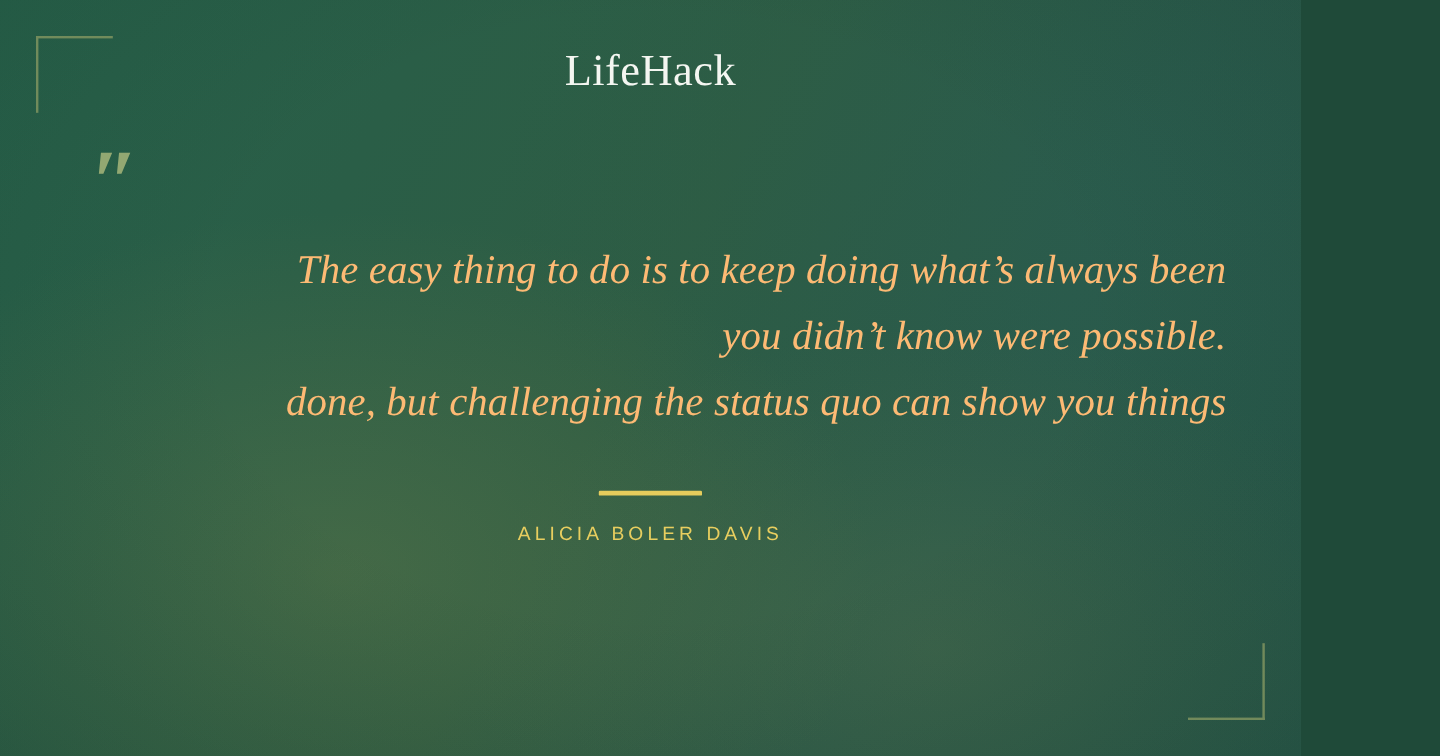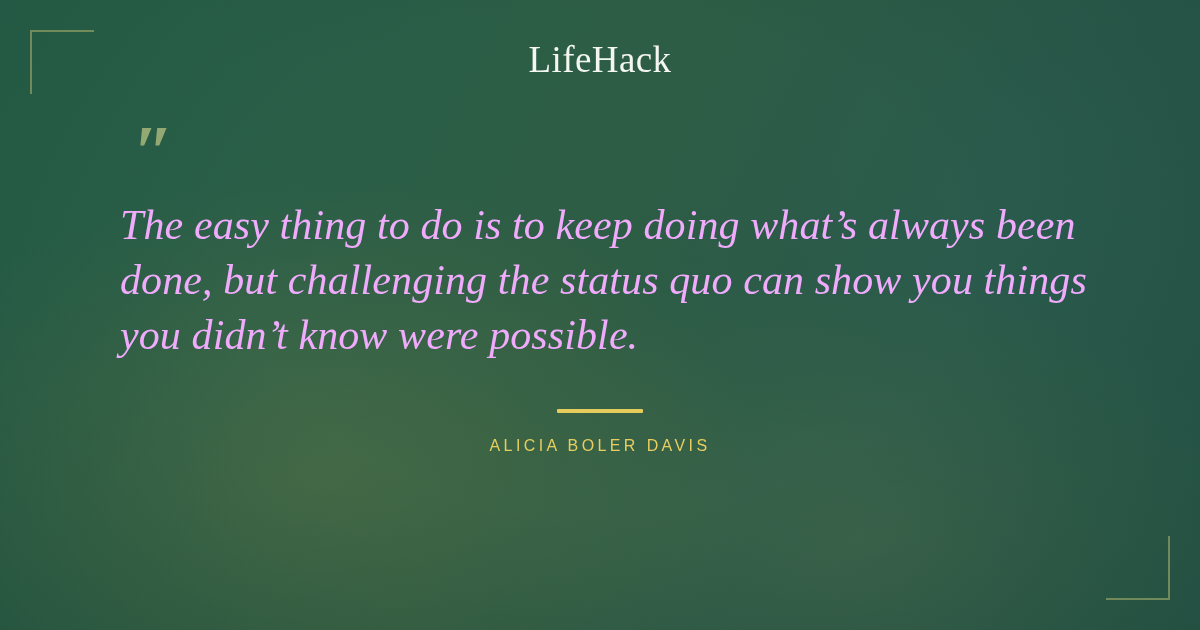--- a/index.html
+++ b/index.html
@@ -3,21 +3,21 @@
 <meta charset="utf-8">
 <style>
   html, body {
     margin: 0;
     padding: 0;
     background: #1f4a39;
   }
 
   .card {
     position: relative;
-    width: 1200px;
+    width: 1084px;
     height: 630px;
     overflow: hidden;
     background-color: #2a5b47;
     font-family: "Liberation Sans", sans-serif;
     text-decoration: underline;
     -webkit-font-smoothing: antialiased;
   }
 
   
   .bg-base {
@@ -120,26 +120,26 @@
     font-size: 74px;
     line-height: 0.62;
     color: #93a872;
     margin-left: 6px;
     margin-bottom: 22px;
     user-select: none;
   }
 
   .quote-text {
     width: 960px;
-    text-align: left;
+    text-align: right;
     font-family: "Liberation Serif", "DejaVu Serif", serif;
     font-style: italic;
-    font-size: 42px;
+    font-size: 34px;
     line-height: 55px;
-    color: #f0abfc;
+    color: #fdba74;
     letter-spacing: 0.1px;
   }
   .quote-text .line {
     display: block;
     white-space: nowrap;
   }
 
   .divider {
     margin-top: 46px;
     width: 86px;
@@ -173,22 +173,22 @@
   <div class="corner corner-br"></div>
 
   <div class="brand">LifeHack</div>
 
   <div class="content">
 
     <div class="quote-mark">″</div>
 
     <div class="quote-text">
       <span class="line">The easy thing to do is to keep doing what’s always been</span>
+      <span class="line">you didn’t know were possible.</span>
       <span class="line">done, but challenging the status quo can show you things</span>
-      <span class="line">you didn’t know were possible.</span>
     </div>
 
     <div class="divider"></div>
 
     <div class="attribution">ALICIA BOLER DAVIS</div>
 
   </div>
 
 </div>
 

